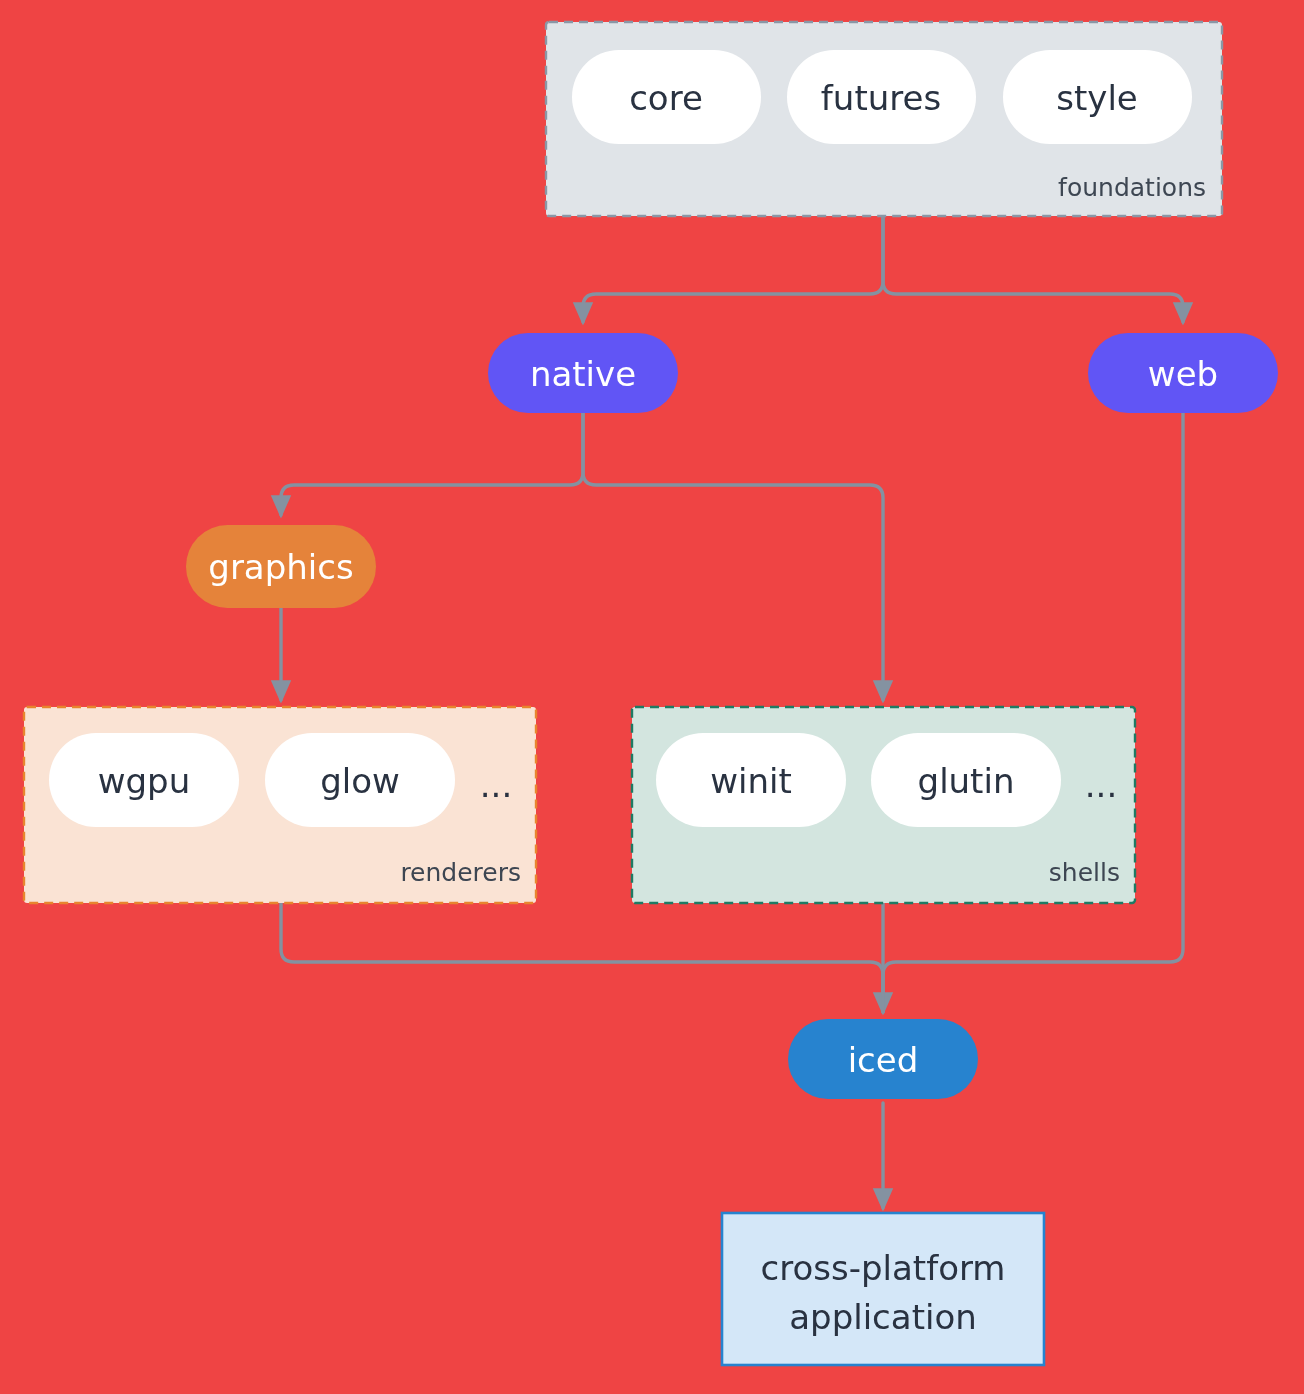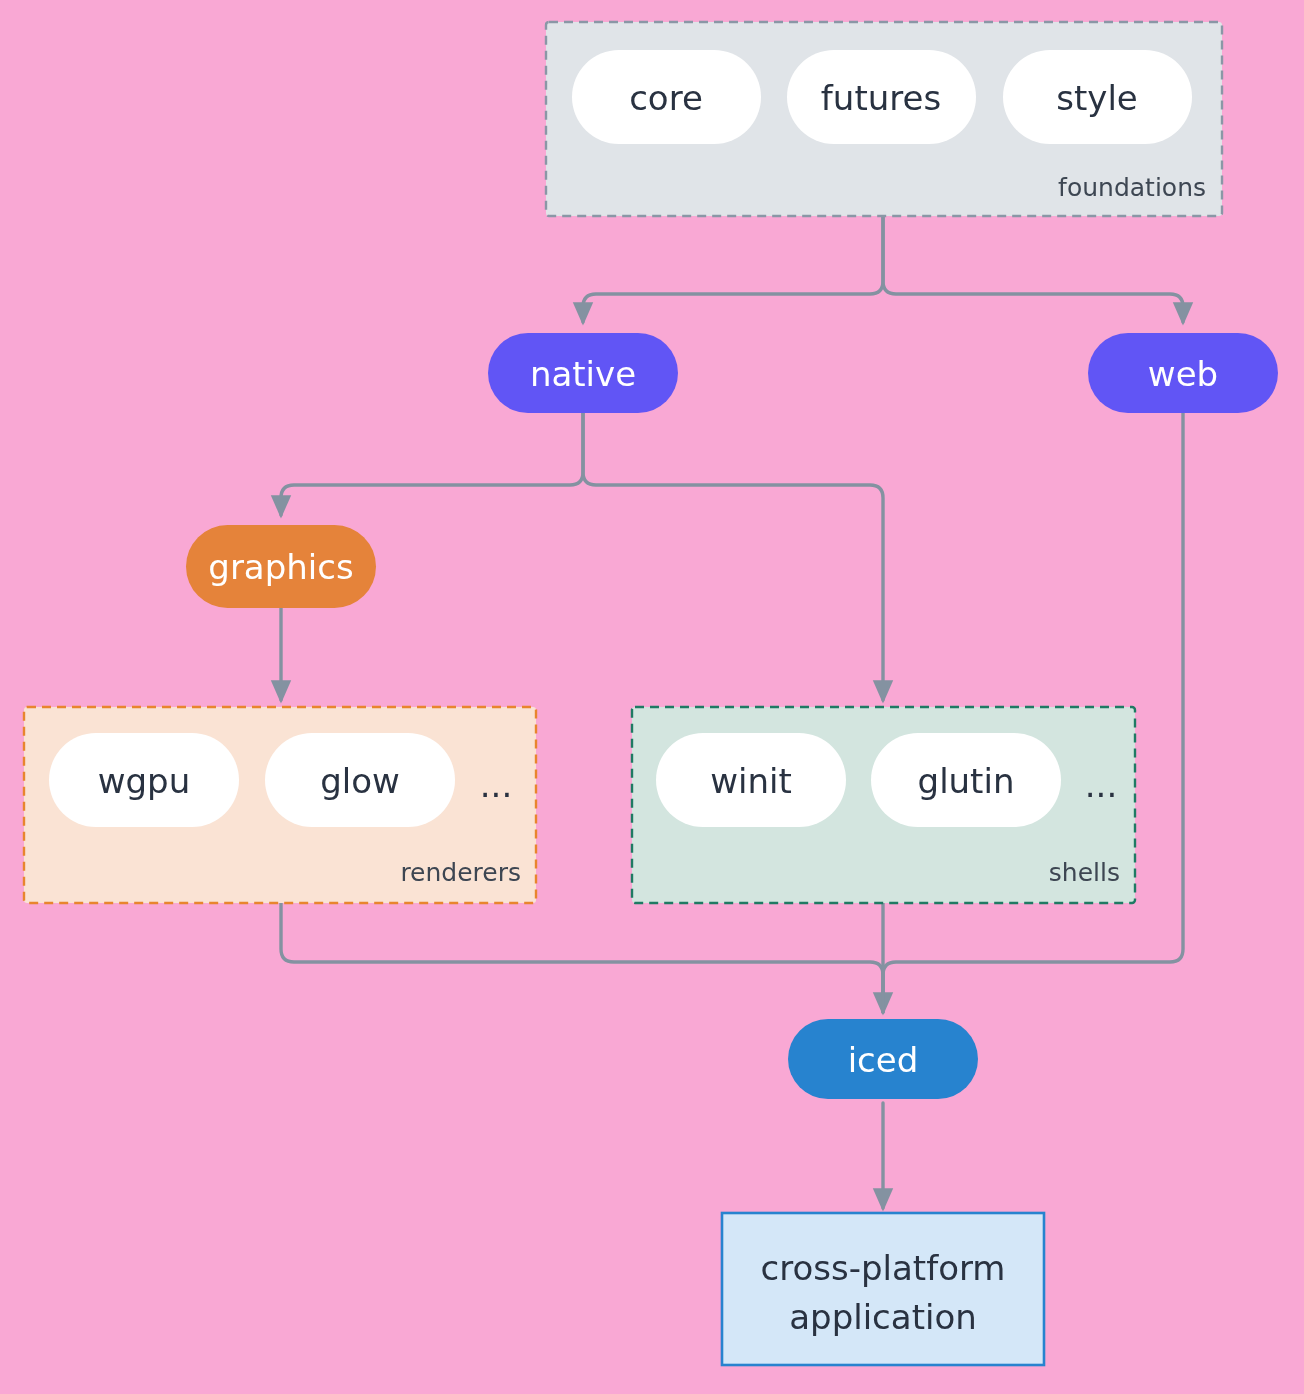--- a/index.html
+++ b/index.html
@@ -11,21 +11,21 @@
   body {
     width: 1304px;
     height: 1394px;
     overflow: hidden;
     font-family: "DejaVu Sans", sans-serif;
   }
   #diagram-root {
     position: relative;
     width: 1304px;
     height: 1394px;
-    background: #f9a8d4;
+    background: #ef4444;
   }
   svg#diagram-svg {
     display: block;
     width: 1304px;
     height: 1394px;
   }
   .cluster-rect {
     stroke-width: 2.4;
     stroke-dasharray: 9 6;
   }

